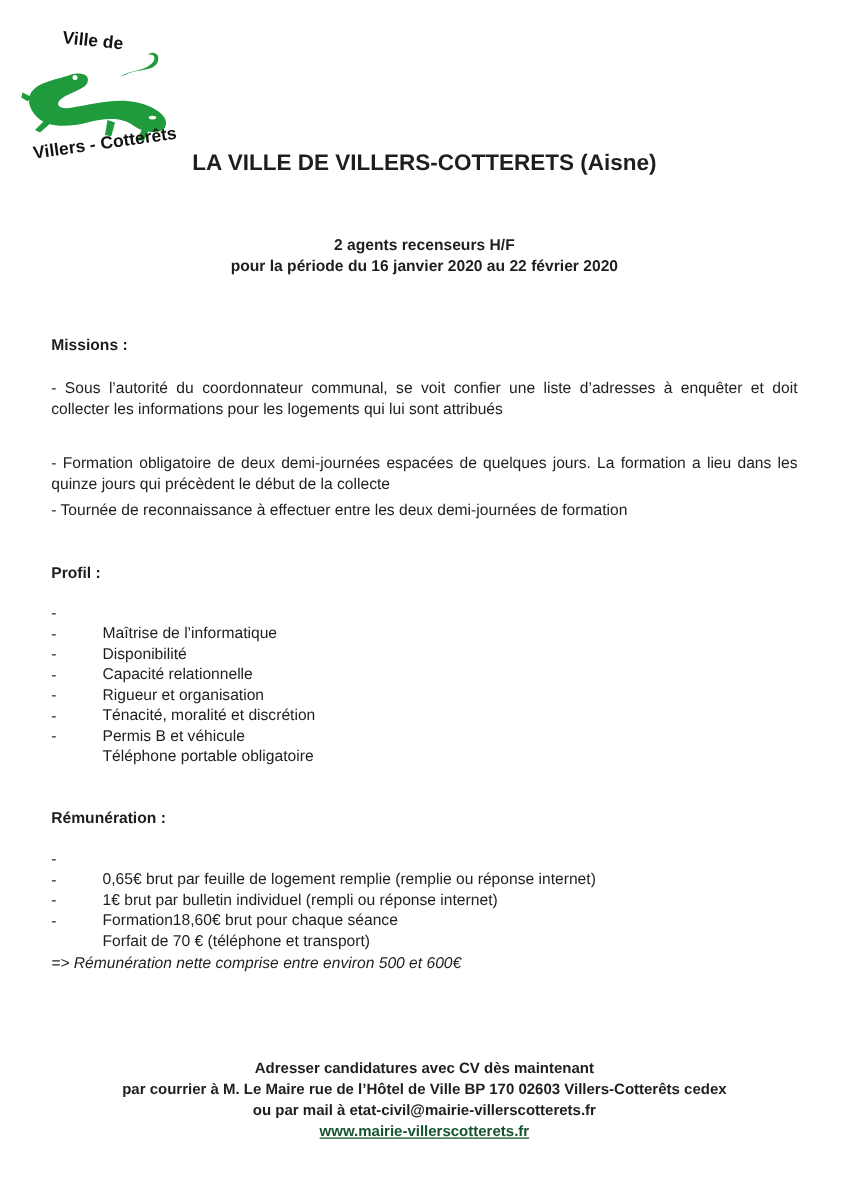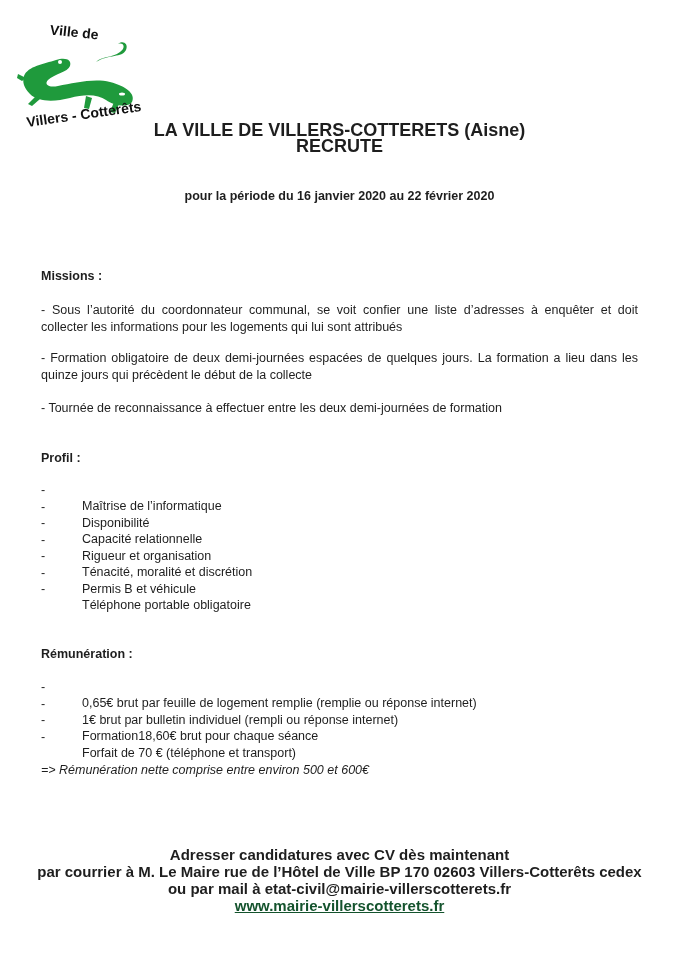--- a/index.html
+++ b/index.html
@@ -18,21 +18,21 @@
   .h2 { top: 188px; line-height: 17px; font-size: 12.5px; }
 
   .section-title { position: absolute; left: 41px; font-weight: bold; font-size: 12.5px; }
   .para { position: absolute; left: 41px; width: 597px; line-height: 16.5px; text-align: justify; font-size: 12.5px; }
   .list { position: absolute; left: 41px; margin: 0; padding: 0; list-style: none; }
   .list li { height: 16.5px; line-height: 16.5px; position: relative; font-size: 12.5px; }
   .list .dash { position: absolute; left: 0; top: 0; }
   .list .txt { position: absolute; left: 41px; top: 0; white-space: nowrap; margin-top: 16px; }
   .italic { position: absolute; left: 41px; font-style: italic; font-size: 12.5px; }
 
-  .footer { position: absolute; left: 0; width: 679px; top: 846px; text-align: center; font-weight: bold; font-size: 15px; line-height: 17px; }
+  .footer { position: absolute; left: 0; width: 679px; top: 846px; text-align: center; font-weight: bold; font-size: 12px; line-height: 17px; }
   .footer a { color: #14532d; text-decoration: underline; }
 </style>
 </head>
 <body>
 
 <div class="logo">
   <svg width="140" height="90" viewBox="0 0 140 90">
     <g fill="#1f9a3c">
 
       <path d="M82 34 C95 26 108 30 112 22 C115 15 108 12 104 16 C110 14 112 20 106 24 C98 30 88 28 82 34 Z"></path>
@@ -46,30 +46,30 @@
     </g>
     <circle cx="46" cy="34" r="2" fill="#ffffff"></circle>
     <ellipse cx="108" cy="66" rx="3" ry="1.5" fill="#ffffff"></ellipse>
   </svg>
   <span class="logo-top">Ville de</span>
   <span class="logo-bottom">Villers - Cotterêts</span>
 </div>
 
 <div class="center h1">
   <div>LA VILLE DE VILLERS-COTTERETS (Aisne)</div>
-  <div>RECRUTE</div>
 </div>
 
 <div class="center h2">
+  <div>2 agents recenseurs H/F</div>
   <div>pour la période du 16 janvier 2020 au 22 février 2020</div>
 </div>
 
 <div class="section-title" style="top:269px;">Missions :</div>
 <div class="para" style="top:302px;">- Sous l’autorité du coordonnateur communal, se voit confier une liste d’adresses à enquêter et doit collecter les informations pour les logements qui lui sont attribués</div>
-<div class="para" style="top:350px;">- Formation obligatoire de deux demi-journées espacées de quelques jours. La formation a lieu dans les quinze jours qui précèdent le début de la collecte</div>
+<div class="para" style="top:362px;">- Formation obligatoire de deux demi-journées espacées de quelques jours. La formation a lieu dans les quinze jours qui précèdent le début de la collecte</div>
 <div class="para" style="top:400px;">- Tournée de reconnaissance à effectuer entre les deux demi-journées de formation</div>
 
 <div class="section-title" style="top:451px;">Profil :</div>
 <ul class="list" style="top:482px;">
   <li>
       <span class="dash">-</span>
       <span class="txt">Maîtrise de l’informatique</span>
     </li>
   <li>
       <span class="dash">-</span>

